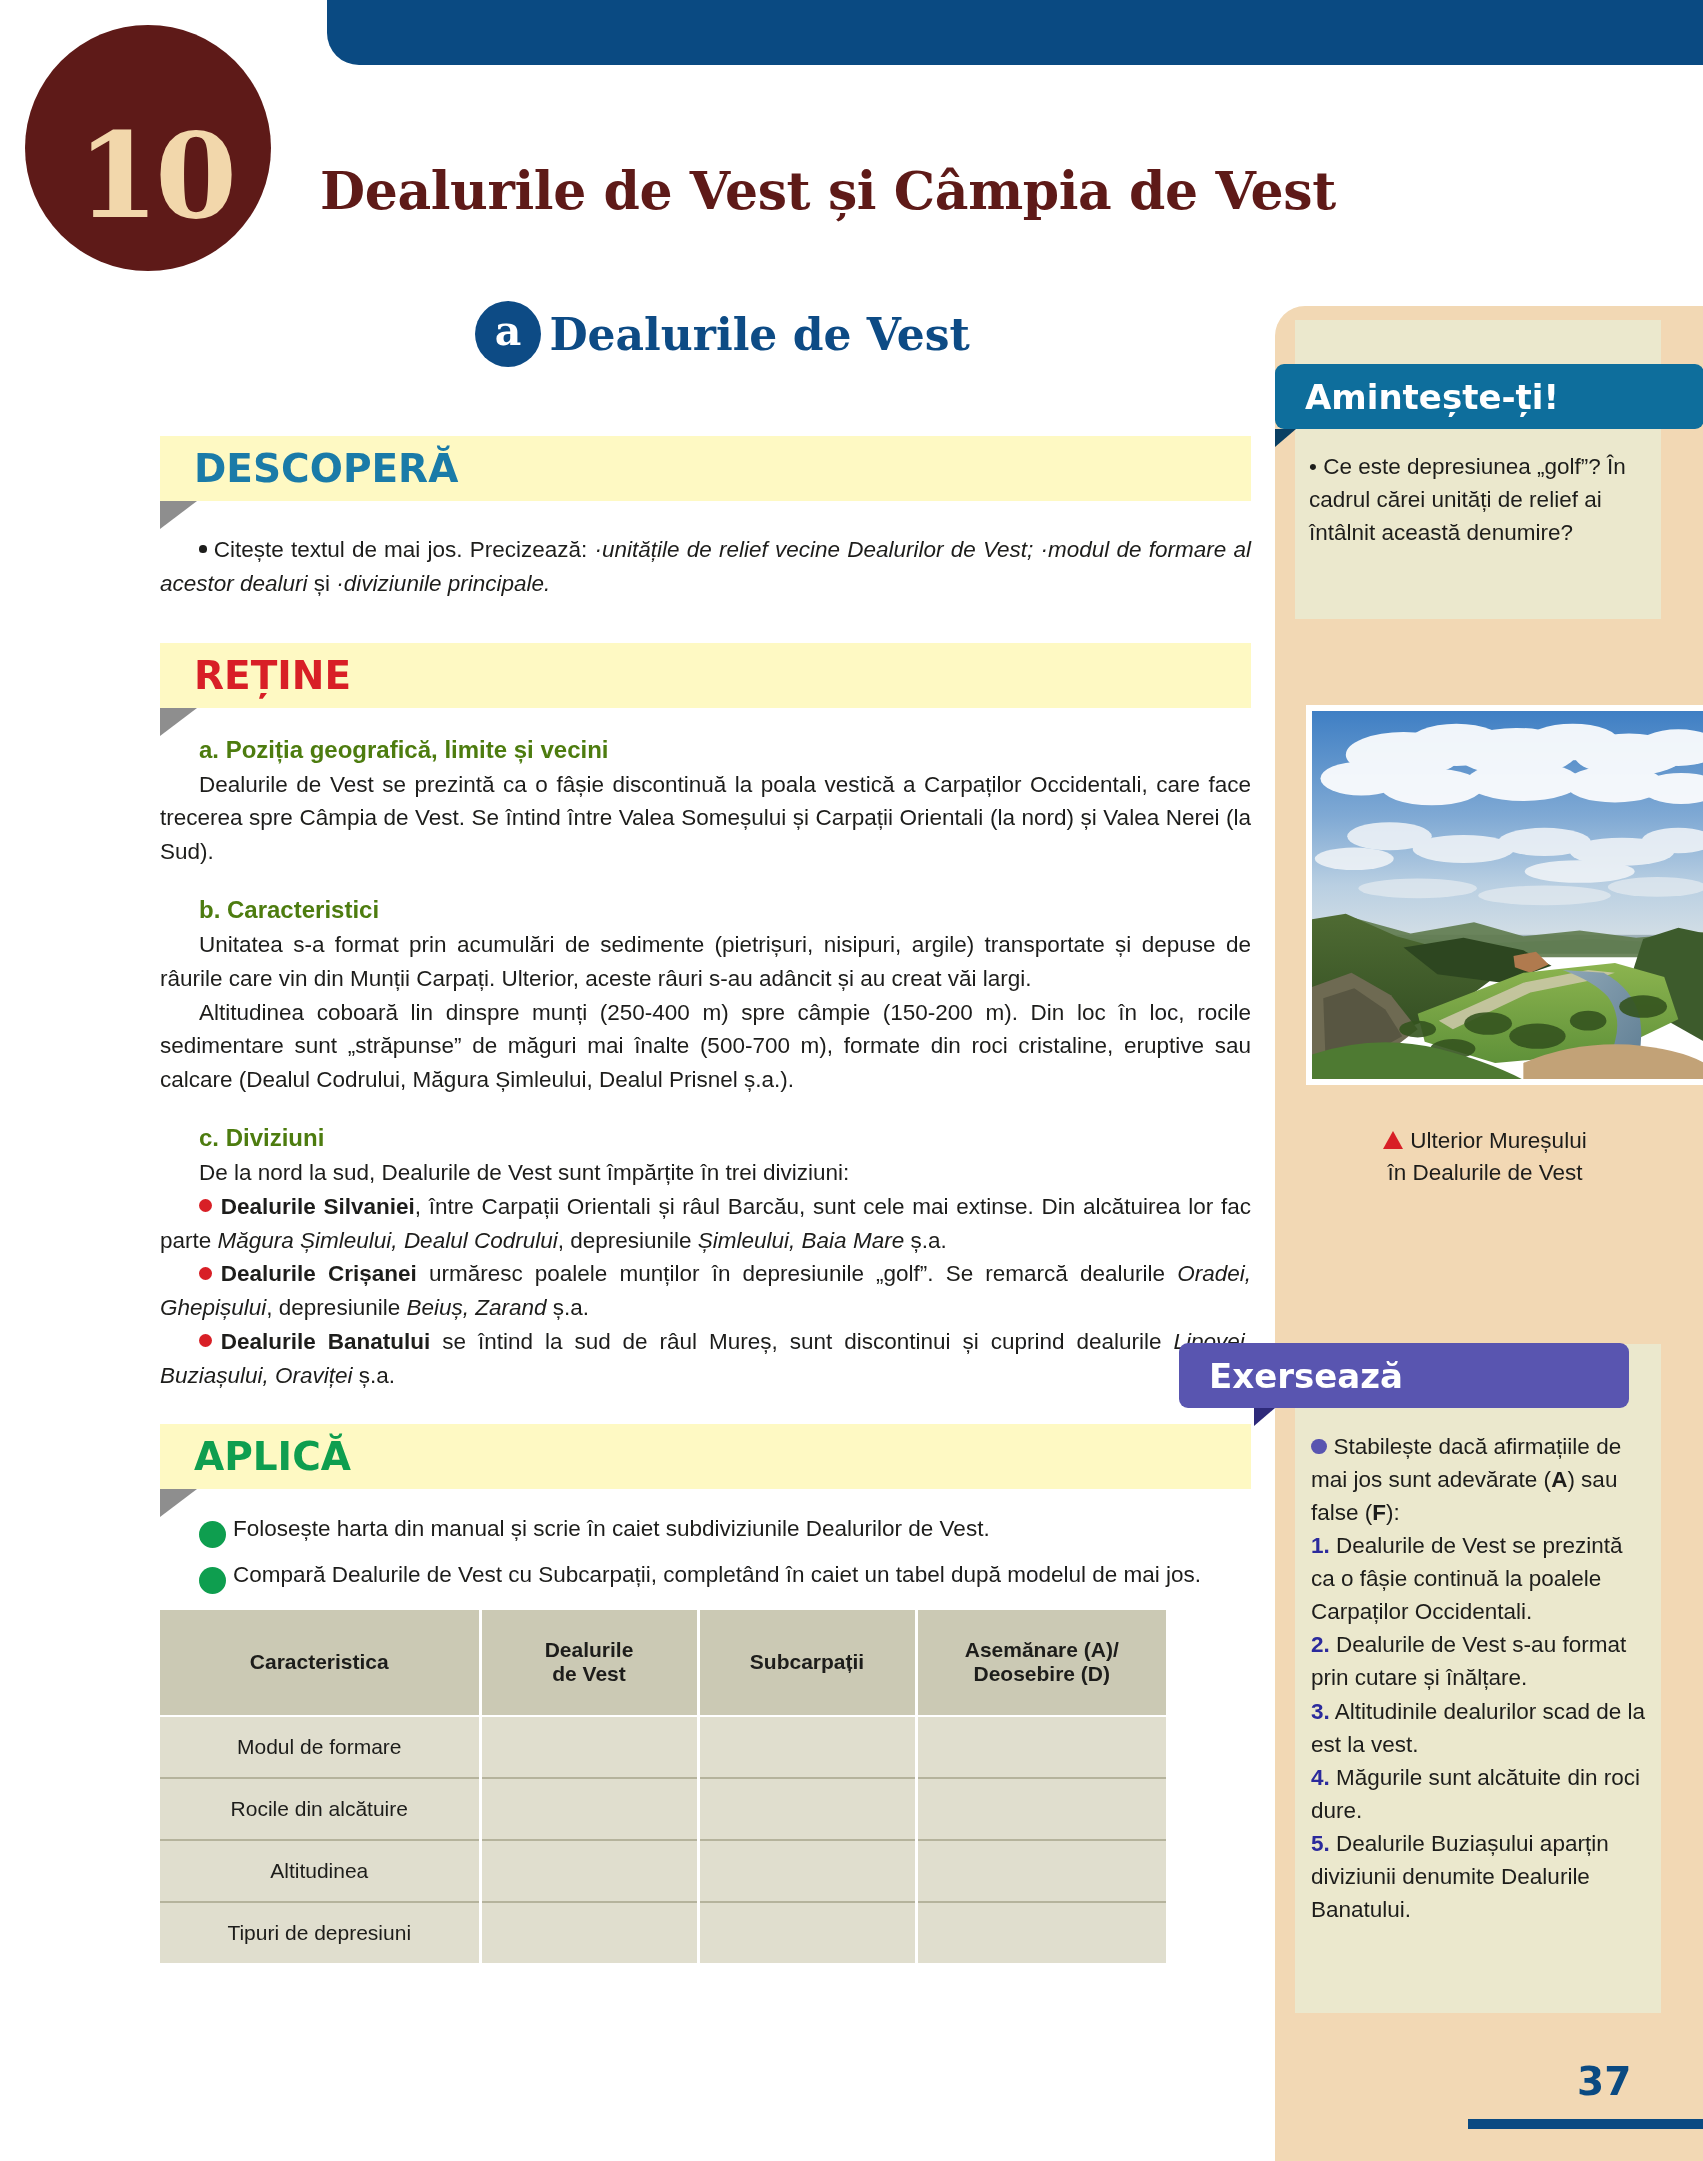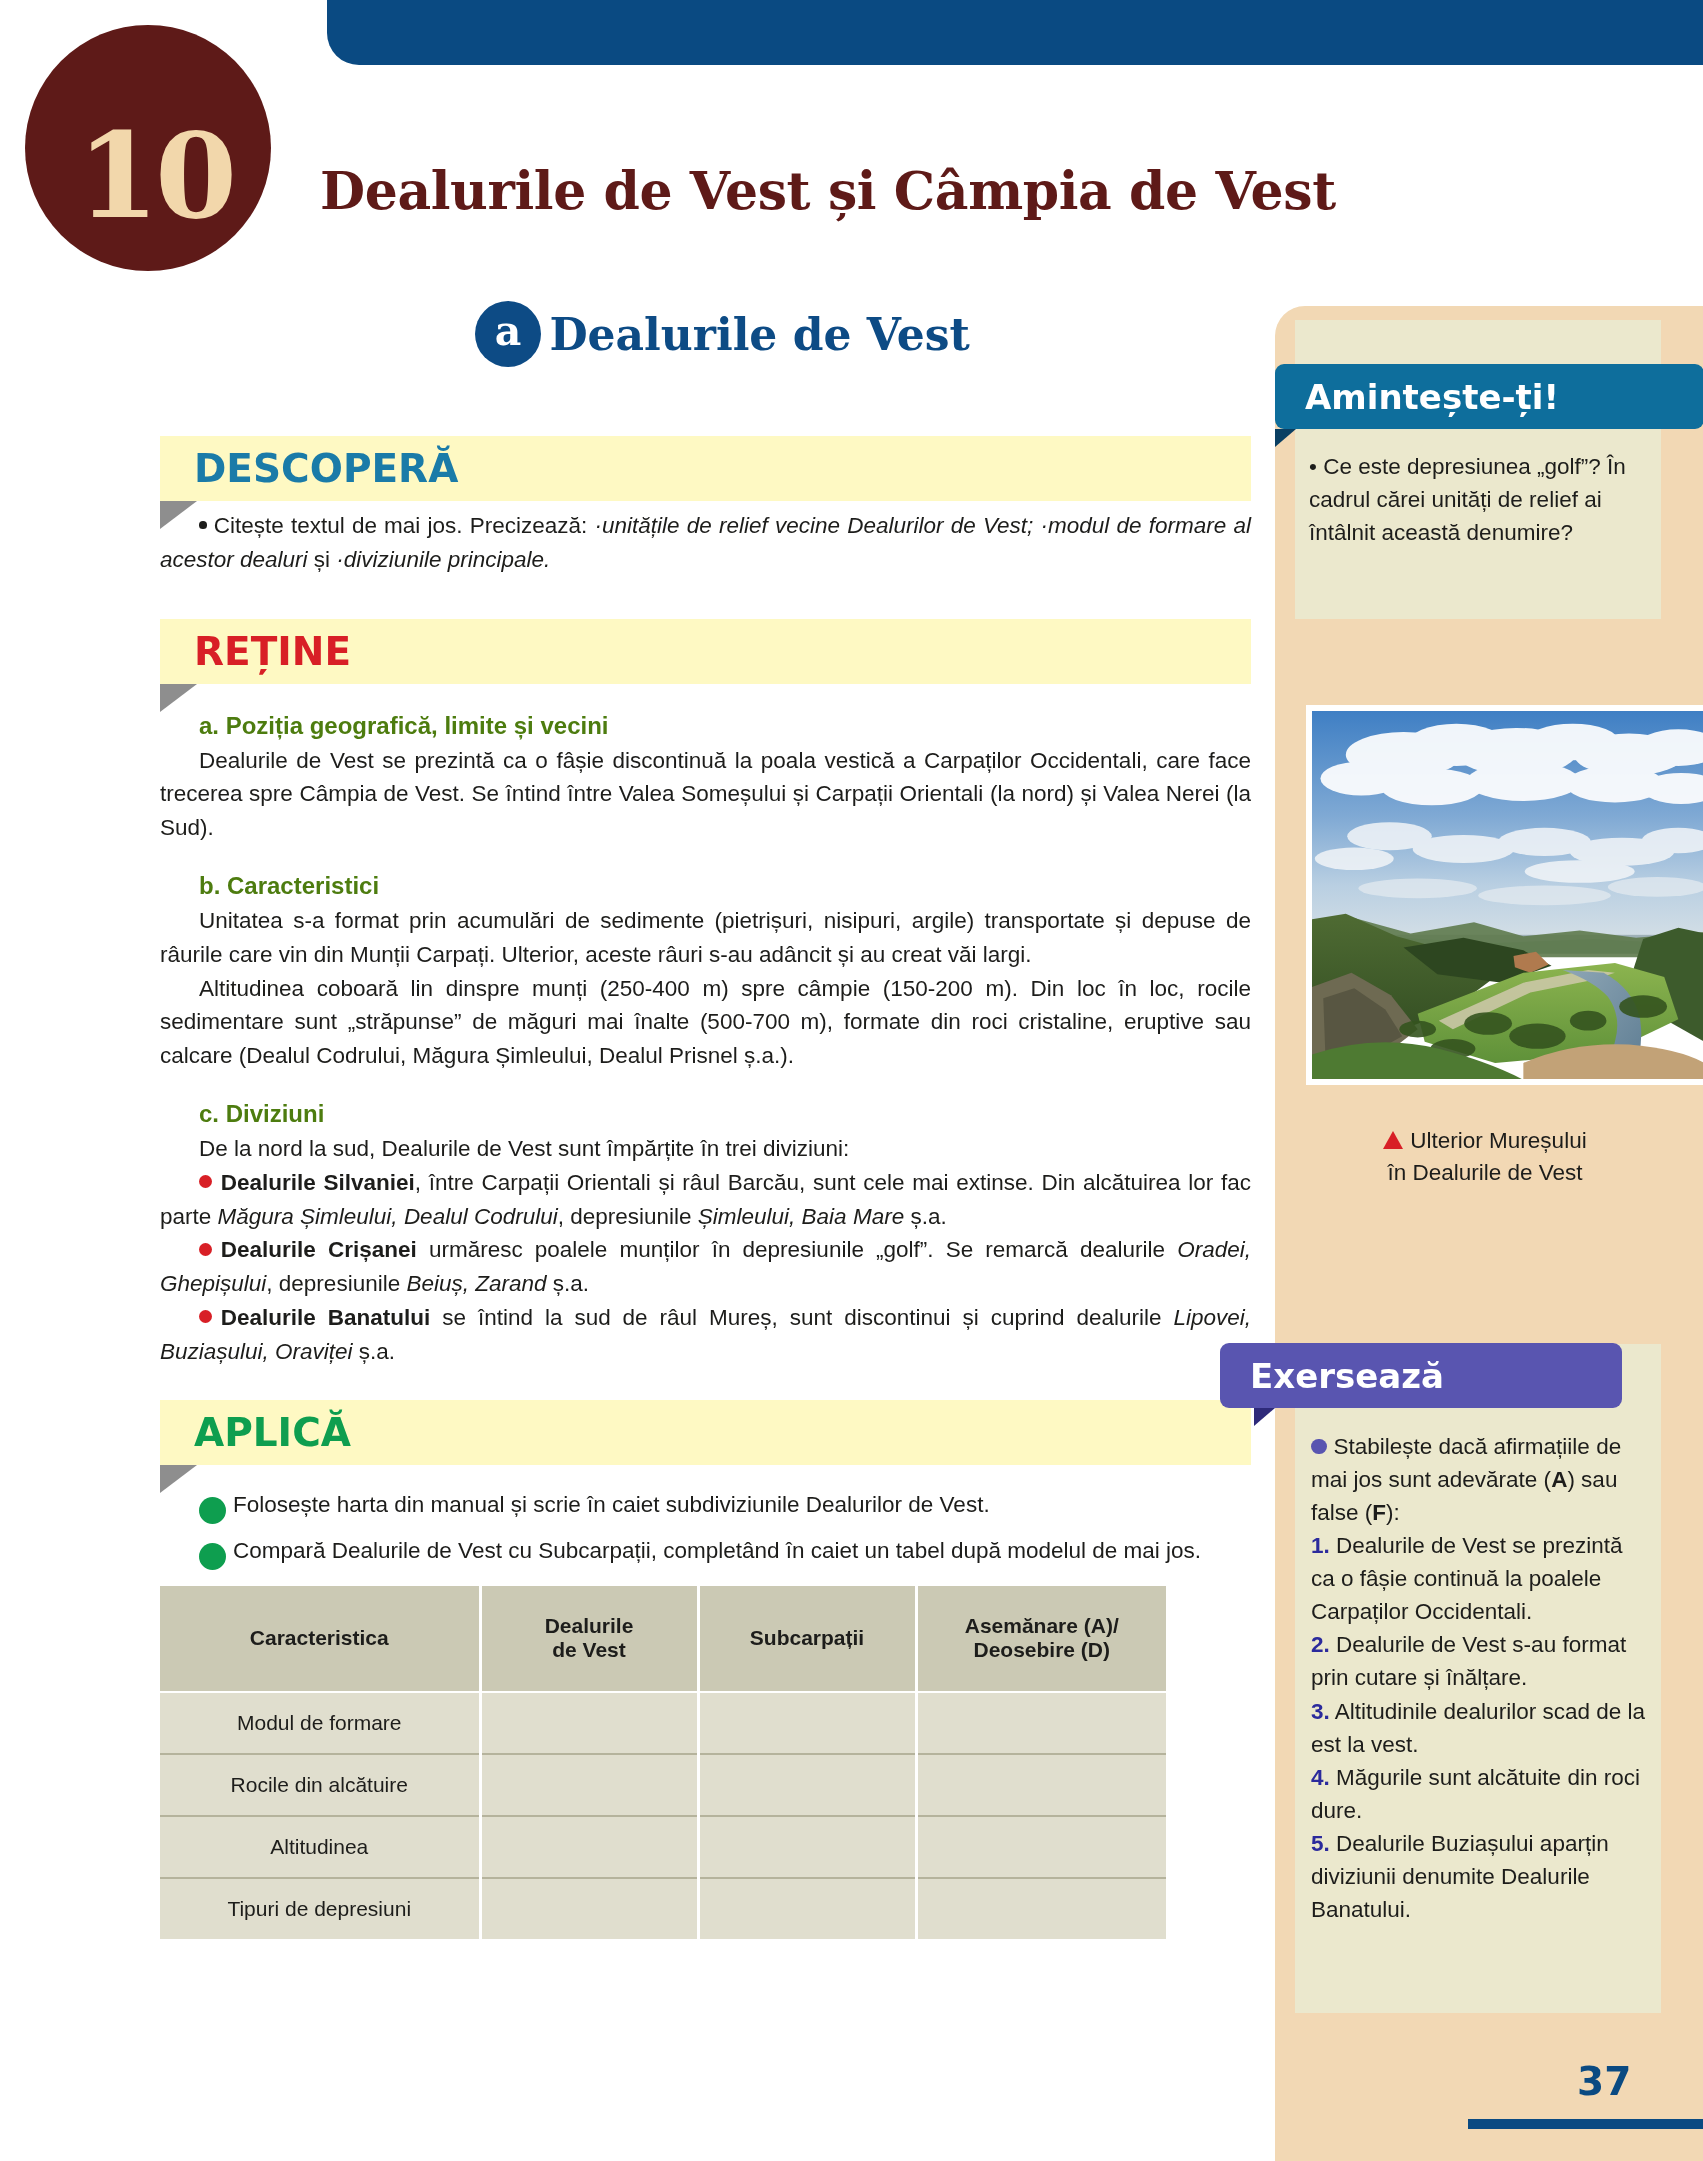--- a/index.html
+++ b/index.html
@@ -344,23 +344,23 @@
   
   .exer-body {
     position: absolute;
     left: 1295px;
     top: 1344px;
     width: 366px;
     height: 669px;
     background: #ebe8cd;
   }
   .ribbon-exer {
-    left: 1220px;
+    left: 1179px;
     top: 1343px;
-    width: 402px;
+    width: 450px;
     background: #5955b0;
   }
   .ribbon-tail-exer {
     position: absolute;
     left: 1254px;
     top: 1408px;
     width: 0; height: 0;
     border-left: 21px solid #2e2a7a;
     border-bottom: 18.3px solid transparent;
   }
@@ -422,21 +422,21 @@
   <div class="letter-badge">a</div>
   <div class="subtitle-text">Dealurile de Vest</div>
 </div>
 
 <div class="content-col">
 
   <div class="section-banner">
     <span class="banner-label label-blue">DESCOPERĂ</span>
     <span class="banner-fold"></span>
   </div>
-  <p class="para indent" style="margin-top:8px;">
+  <p class="para indent" style="margin-top:32px;">
     <span class="small-bullet"></span><span>Citește textul de mai jos. Precizează: </span><em class="it">·unitățile de relief vecine Dealurilor de Vest; ·modul de formare al acestor dealuri</em><span> și </span><em class="it">·diviziunile principale.</em>
   </p>
 
   <div class="section-banner" style="margin-top:42px;">
     <span class="banner-label label-red">REȚINE</span>
     <span class="banner-fold"></span>
   </div>
 
   <div style="margin-top:28px;">
     <h3 class="sub-head">a. Poziția geografică, limite și vecini</h3>

